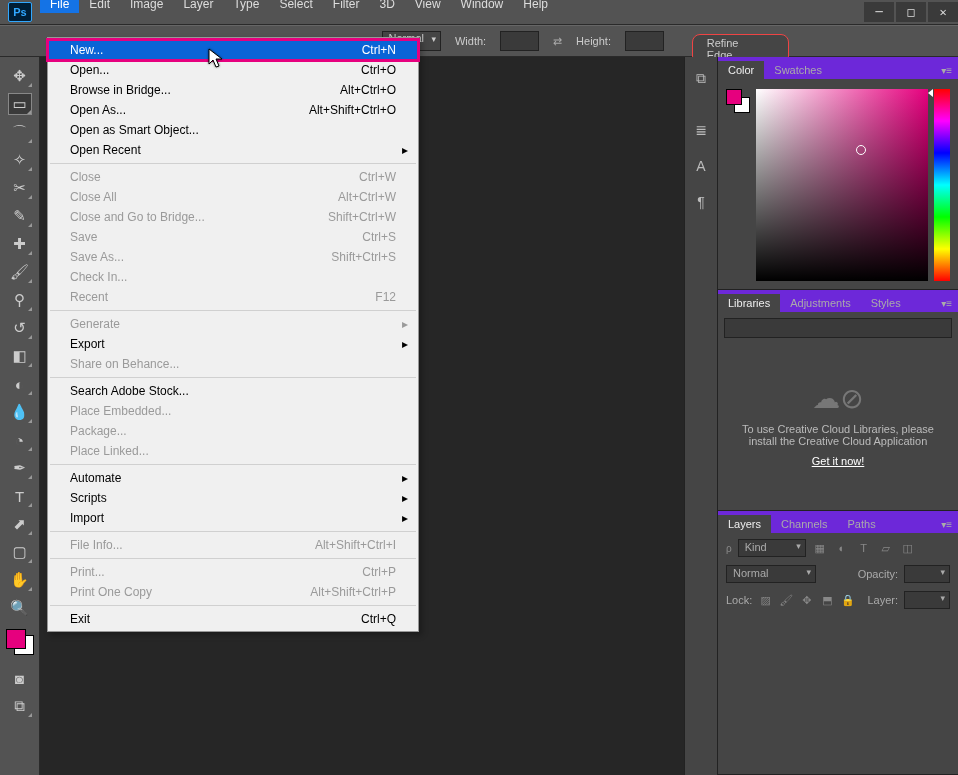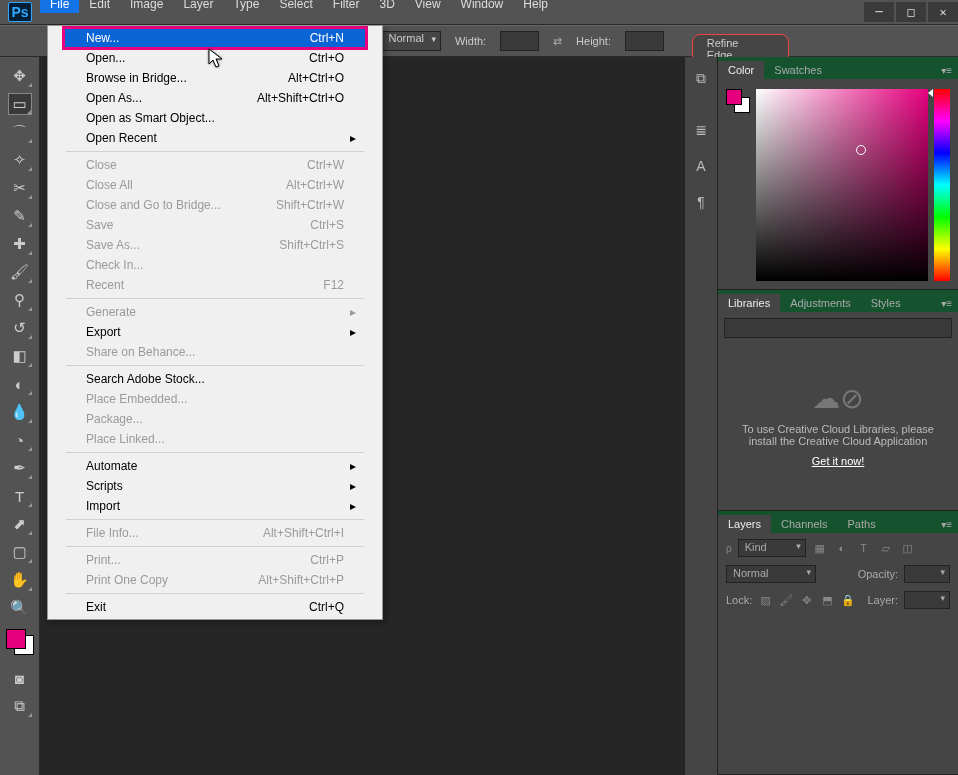--- a/index.html
+++ b/index.html
@@ -1,20 +1,20 @@
 <!DOCTYPE html>
 <html><head>
 <meta charset="utf-8">
 <style>
 * { margin: 0; padding: 0; box-sizing: border-box; font-family: "Segoe UI", Tahoma, sans-serif; user-select: none; }
 body { width: 958px; height: 775px; background: #535353; overflow: hidden; position: relative; }
 
 
 .titlebar { height: 25px; background: #535353; display: flex; align-items: center; border-bottom: 1px solid #2a2a2a; }
-.ps-logo { width: 24px; height: 20px; margin: 0 6px 0 8px; background: #001e36; border: 1px solid #31a8ff; border-radius: 2px; display: flex; align-items: center; justify-content: center; color: #31a8ff; font-size: 14px; font-weight: bold; }
+.ps-logo { width: 24px; height: 20px; margin: 0 6px 0 8px; background: #001e36; border: 1px solid #31a8ff; border-radius: 2px; display: flex; align-items: center; justify-content: center; color: #31a8ff; font-size: 11px; font-weight: bold; }
 .window-controls { margin-left: auto; display: flex; }
 .window-btn { width: 30px; height: 20px; background: #3a3a3a; margin-left: 2px; display: flex; align-items: center; justify-content: center; color: #ddd; font-size: 12px; font-family: monospace; }
 
 
 .menubar { height: 0; display: flex; align-items: center; position: absolute; top: 4px; left: 40px; }
 .menu-item { color: #ddd; font-size: 12px; padding: 2px 10px; cursor: default; }
 .menu-item.active { background: #1473e6; color: #fff; }
 
 
 .optionsbar { height: 32px; background: #535353; border-top: 1px solid #666; border-bottom: 1px solid #2a2a2a; display: flex; align-items: center; padding: 0 10px; font-size: 11px; color: #ccc; gap: 14px; }
@@ -29,21 +29,21 @@
 .tool { width: 24px; height: 22px; display: flex; align-items: center; justify-content: center; color: #ccc; font-size: 15px; position: relative; }
 .tool.selected { background: #3a3a3a; border: 1px solid #888; }
 .tool .tri { position: absolute; right: 0; bottom: 0; width: 0; height: 0; border-left: 4px solid transparent; border-bottom: 4px solid #999; }
 .canvas { flex: 1; background: #262626; position: relative; }
 .rightstrip { width: 34px; background: #454545; border-left: 1px solid #222; border-right: 1px solid #222; display: flex; flex-direction: column; align-items: center; gap: 14px; padding-top: 10px; }
 .rightstrip .ico { width: 22px; height: 22px; color: #bbb; display: flex; align-items: center; justify-content: center; font-size: 14px; }
 
 
 .panels { width: 240px; background: #454545; display: flex; flex-direction: column; }
 .panel { border-bottom: 1px solid #222; }
-.panel-tabs { display: flex; background: #14532d; font-size: 11px; color: #aaa; height: 22px; align-items: flex-end; }
+.panel-tabs { display: flex; background: #6d28d9; font-size: 11px; color: #aaa; height: 22px; align-items: flex-end; }
 .ptab { padding: 3px 10px; cursor: default; }
 .ptab.active { background: #454545; color: #eee; }
 .panel-tabs .pmenu { margin-left: auto; padding: 3px 6px; color: #aaa; font-size: 10px; }
 
 .color-body { height: 210px; display: flex; padding: 10px 8px 8px 8px; gap: 6px; }
 .swatches { width: 24px; }
 .fgbg { position: relative; width: 24px; height: 24px; }
 .fg { position: absolute; width: 16px; height: 16px; background: #e6007e; border: 1px solid #000; top: 0; left: 0; }
 .bg { position: absolute; width: 16px; height: 16px; background: #fff; border: 1px solid #000; bottom: 0; right: 0; }
 .picker { flex: 1; position: relative; background: linear-gradient(to bottom, rgba(0,0,0,0), #000), linear-gradient(to right, #fff, #e6007e); }
@@ -57,21 +57,21 @@
 .lib-msg .cloud { font-size: 28px; color: #777; }
 .lib-msg .link { color: #fff; text-decoration: underline; }
 
 .layers-body { padding: 6px 8px; font-size: 11px; color: #aaa; display: flex; flex-direction: column; gap: 8px; }
 .row { display: flex; align-items: center; gap: 6px; }
 .layers-body .sel { background: #3a3a3a; border: 1px solid #222; padding: 1px 6px; height: 18px; position: relative; flex: 0 0 68px; }
 .layers-body .sel::after { content: "▾"; position: absolute; right: 4px; top: 1px; font-size: 9px; }
 .layers-body .ico { width: 16px; height: 16px; color: #888; display: inline-flex; align-items: center; justify-content: center; font-size: 11px; }
 
 
-.dropdown { position: absolute; left: 47px; top: 25px; width: 336px; background: #f0f0f0; border: 1px solid #979797; box-shadow: 3px 3px 6px rgba(0,0,0,0.3); font-size: 12px; color: #000; z-index: 100; padding: 2px 16px; }
+.dropdown { position: absolute; left: 47px; top: 37px; width: 372px; background: #f0f0f0; border: 1px solid #979797; box-shadow: 3px 3px 6px rgba(0,0,0,0.3); font-size: 12px; color: #000; z-index: 100; padding: 2px 0; }
 .dd-item { display: flex; padding: 3px 22px 3px 22px; position: relative; }
 .dd-item.highlight { background: #0a64d6; color: #fff; outline: 3px solid #e6007e; outline-offset: -1px; }
 .dd-item.disabled { color: #9a9a9a; }
 .dd-item .shortcut { margin-left: auto; }
 .dd-item .sub::after { content: "▸"; position: absolute; right: 10px; }
 .dd-sep { height: 1px; background: #d0d0d0; margin: 3px 2px; }
 
 .cursor { position: absolute; left: 208px; top: 48px; z-index: 200; pointer-events: none; }
 .cursor svg { filter: drop-shadow(0 0 1px rgba(0,0,0,0.6)); }
 

